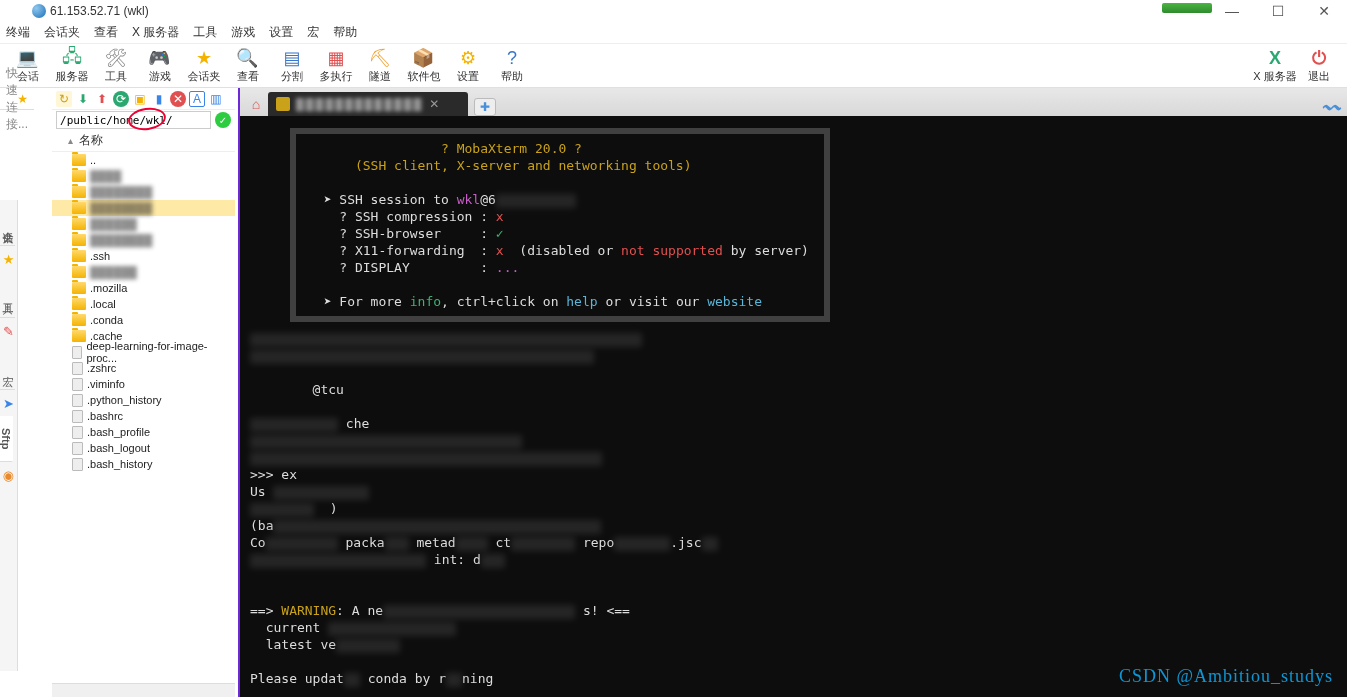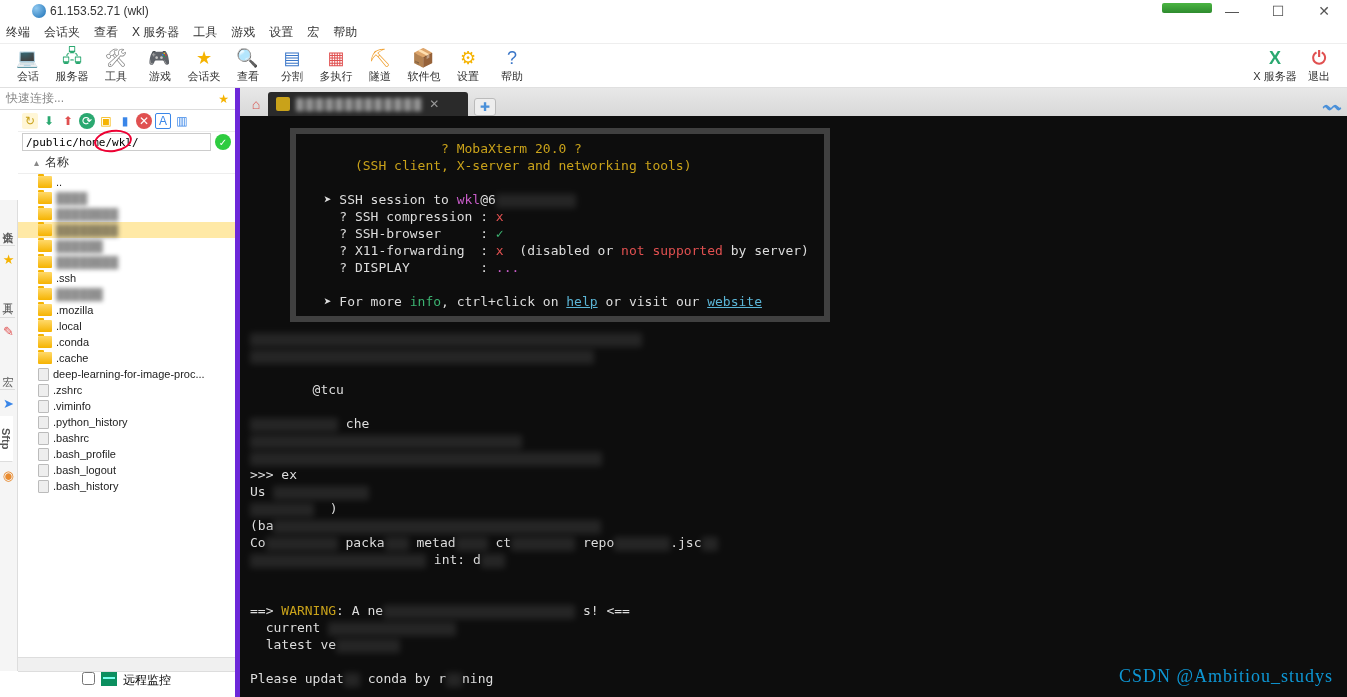--- a/index.html
+++ b/index.html
@@ -18,21 +18,21 @@
   .menu span { cursor:default; }
 
   
   .maintool { height:44px; display:flex; align-items:center; padding:2px 6px; border-bottom:1px solid #e0e0e0; }
   .tbtn { display:flex; flex-direction:column; align-items:center; justify-content:center; min-width:44px; height:42px; font-size:11px; color:#333; cursor:pointer; }
   .tbtn .ico { width:22px; height:22px; display:flex; align-items:center; justify-content:center; font-size:18px; }
   .maintool .spacer { flex:1; }
 
   
   .body { display:flex; height: calc(697px - 88px); }
-  .left { width:240px; border-right:5px solid #6d28d9; display:flex; flex-direction:column; position:relative; background:#fff; }
+  .left { width:240px; border-right:2px solid #6d28d9; display:flex; flex-direction:row; position:relative; background:#fff; }
   .right { flex:1; background:#0d0d0d; display:flex; flex-direction:column; position:relative; }
 
   
   .quick { height:22px; border-bottom:1px solid #ddd; padding:2px 6px; font-size:12px; color:#888; position:relative; display:flex; align-items:center;}
   .quick .star { position:absolute; right:6px; color:#f5b301; font-size:12px;}
 
   
   .sidetabs { position:absolute; left:0; top:112px; width:18px; background:#f5f5f5; border-right:1px solid #ddd; height:calc(100% - 112px - 26px); z-index:5;}
   .sidetabs .t { height:46px; writing-mode:vertical-rl; text-align:center; font-size:11px; display:flex; align-items:center; justify-content:center; border-bottom:1px solid #ddd; color:#555;}
   .sidetabs .ico { height:26px; display:flex; align-items:center; justify-content:center; font-size:13px;}
@@ -71,21 +71,21 @@
   .tabadd { width:22px; height:18px; margin-left:6px; border:1px solid #bbb; border-radius:3px; display:flex; align-items:center; justify-content:center; color:#4a90d9; font-size:12px; background:#eee;}
   .waveicon { position:absolute; right:6px; top:4px; font-size:18px; color:#4a90d9;}
 
   .term { flex:1; background:#0d0d0d; font-family:Consolas,monospace; font-size:13px; color:#ddd; padding:8px 10px; line-height:17px; white-space:pre; overflow:hidden; position:relative;}
   .box { border:6px solid #404040; padding:6px 12px; margin:4px 0 8px 40px; display:inline-block; width:540px;}
   .c-gold { color:#c9a21a; }
   .c-mag { color:#c85cc8; }
   .c-grn { color:#3cb371; }
   .c-red { color:#e05050; }
   .c-cyan { color:#5bb5d6; }
-  .link { text-decoration:underline; }
+  .link { }
   .pixblk { display:inline-block; height:14px; vertical-align:middle; filter:blur(3px); opacity:0.45; background:#444;}
   .watermark { position:absolute; right:14px; bottom:10px; font-size:18px; color:#0ea5e9; letter-spacing:1px; font-family:Liberation Serif, serif; opacity:0.9;}
 </style>
 </head>
 <body>
 
 <div class="titlebar">
   <span class="globe"></span>
   <span class="title">61.153.52.71 (wkl)</span>
   <span class="badge"></span>

